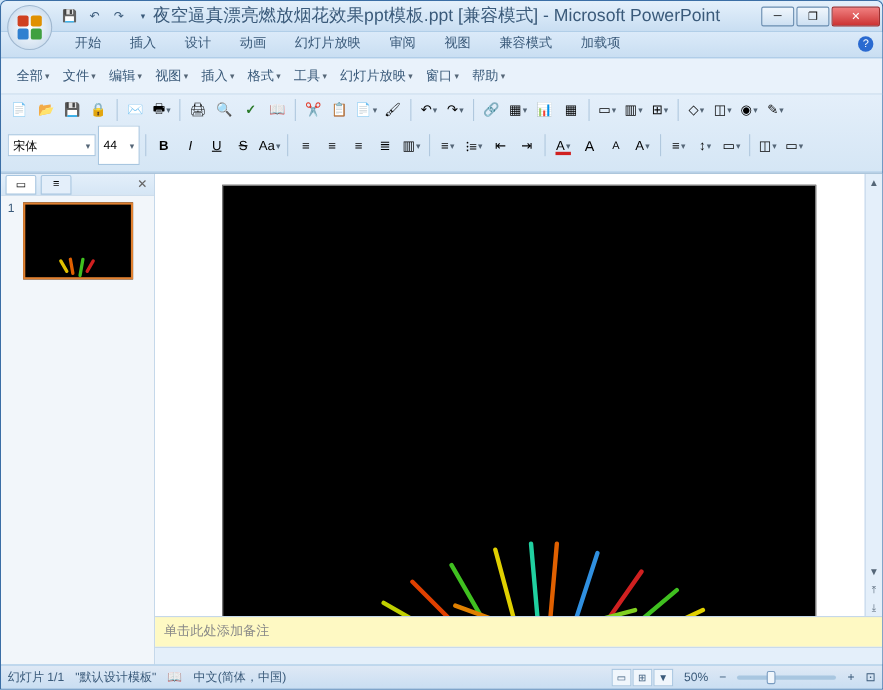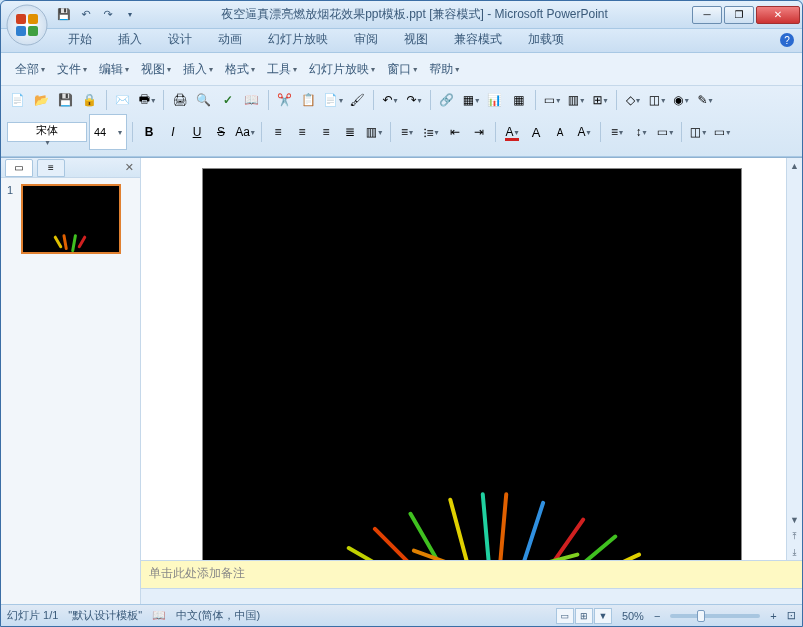--- a/index.html
+++ b/index.html
@@ -6,21 +6,21 @@
 body { background: #cde4f7; width: 803px; height: 627px; overflow: hidden; }
 
 .window { width: 803px; height: 627px; border: 1px solid #3b6ea5; border-radius: 6px 6px 0 0; background: #cfe4f7; display: flex; flex-direction: column; position: relative; }
 
 
 .titlebar { height: 28px; background: linear-gradient(#e4f0fb, #c9def2); display: flex; align-items: center; border-radius: 6px 6px 0 0; border-bottom: 1px solid #a8c8e4; }
 .office-btn { width: 44px; height: 44px; position: absolute; left: 4px; top: 2px; z-index: 20; }
 .office-btn svg { width: 44px; height: 44px; }
 .qat { margin-left: 54px; display: flex; gap: 4px; align-items: center; }
 .qat-btn { width: 18px; height: 18px; display: flex; align-items: center; justify-content: center; font-size: 11px; color: #3a5a7a; cursor: pointer; }
-.title-text { flex: 1; text-align: center; font-size: 12px; color: #3a5a7a; white-space: nowrap; overflow: hidden; }
+.title-text { flex: 1; text-align: left; font-size: 16px; color: #3a5a7a; white-space: nowrap; overflow: hidden; }
 .win-controls { display: flex; margin-right: 2px; }
 .win-btn { width: 30px; height: 18px; border: 1px solid #6a8db0; border-radius: 2px; margin-left: 2px; display: flex; align-items: center; justify-content: center; font-size: 10px; background: linear-gradient(#f0f6fc,#cde0f2); cursor: pointer; }
 .win-close { width: 44px; background: linear-gradient(#f08080,#cc3333); color: #fff; border-color: #a03030; }
 
 
 .ribbon-tabs { height: 24px; background: linear-gradient(#dbeaf9,#c9def2); display: flex; align-items: flex-end; padding-left: 54px; border-bottom: 1px solid #a8c8e4; position: relative; }
 .rtab { padding: 4px 13px; font-size: 12px; color: #3a5a7a; cursor: pointer; }
 .rtab.active { background: #fff; border: 1px solid #a8c8e4; border-bottom: 1px solid #fff; border-radius: 3px 3px 0 0; margin-bottom: -1px; }
 .help-icon { position: absolute; right: 8px; top: 4px; width: 14px; height: 14px; border-radius: 50%; background: #2a6ad0; color: #fff; font-size: 10px; display: flex; align-items: center; justify-content: center; cursor: pointer; }
 
@@ -28,21 +28,21 @@
 .classic-menu { height: 24px; background: #e9f2fb; display: flex; align-items: center; padding: 16px 8px; border-bottom: 1px solid #c5d8ea; }
 .cmenu-item { font-size: 12px; color: #3a5a7a; padding: 2px 6px; display: flex; align-items: center; gap: 2px; cursor: pointer; }
 .cmenu-item .dd { font-size: 8px; color: #567; }
 
 
 .toolbar-area { background: linear-gradient(#e4effa,#d5e6f5); border-bottom: 1px solid #a8c8e4; padding: 3px 6px; }
 .trow { display: flex; align-items: center; gap: 2px; margin-bottom: 3px; flex-wrap: nowrap; overflow:hidden; }
 .tbtn { width: 22px; height: 22px; border: 1px solid transparent; border-radius: 2px; display: flex; align-items: center; justify-content: center; font-size: 12px; cursor: pointer; }
 .tsep { width: 1px; height: 20px; background: #b0c8de; margin: 0 3px; }
 .dd-small { font-size: 8px; color: #567; margin-left: 1px; }
-.font-combo { width: 80px; height: 20px; border: 1px solid #a8c6e0; background: #fff; font-size: 11px; padding: 0 4px; display:flex; align-items:center; justify-content:space-between; cursor:pointer;flex-direction:column; }
+.font-combo { width: 80px; height: 20px; border: 1px solid #a8c6e0; background: #fff; font-size: 11px; padding: 0 4px; display:flex; align-items:center; justify-content:space-between; cursor:pointer; }
 .size-combo { width: 38px; height: 36px; border: 1px solid #a8c6e0; background: #fff; font-size: 11px; padding: 0 4px; display:flex; align-items:center; justify-content:space-between; cursor:pointer;}
 .bold { font-weight: bold; }
 .ital { font-style: italic; }
 .und { text-decoration: underline; }
 .strike { text-decoration: line-through; }
 .color-bar { position: relative; }
 .color-underline { position: absolute; bottom: 1px; left: 3px; right: 3px; height: 3px; }
 
 
 .workspace { flex: 1; display: flex; background: #fff; border-top: 1px solid #8fb1d0; overflow: hidden; }

